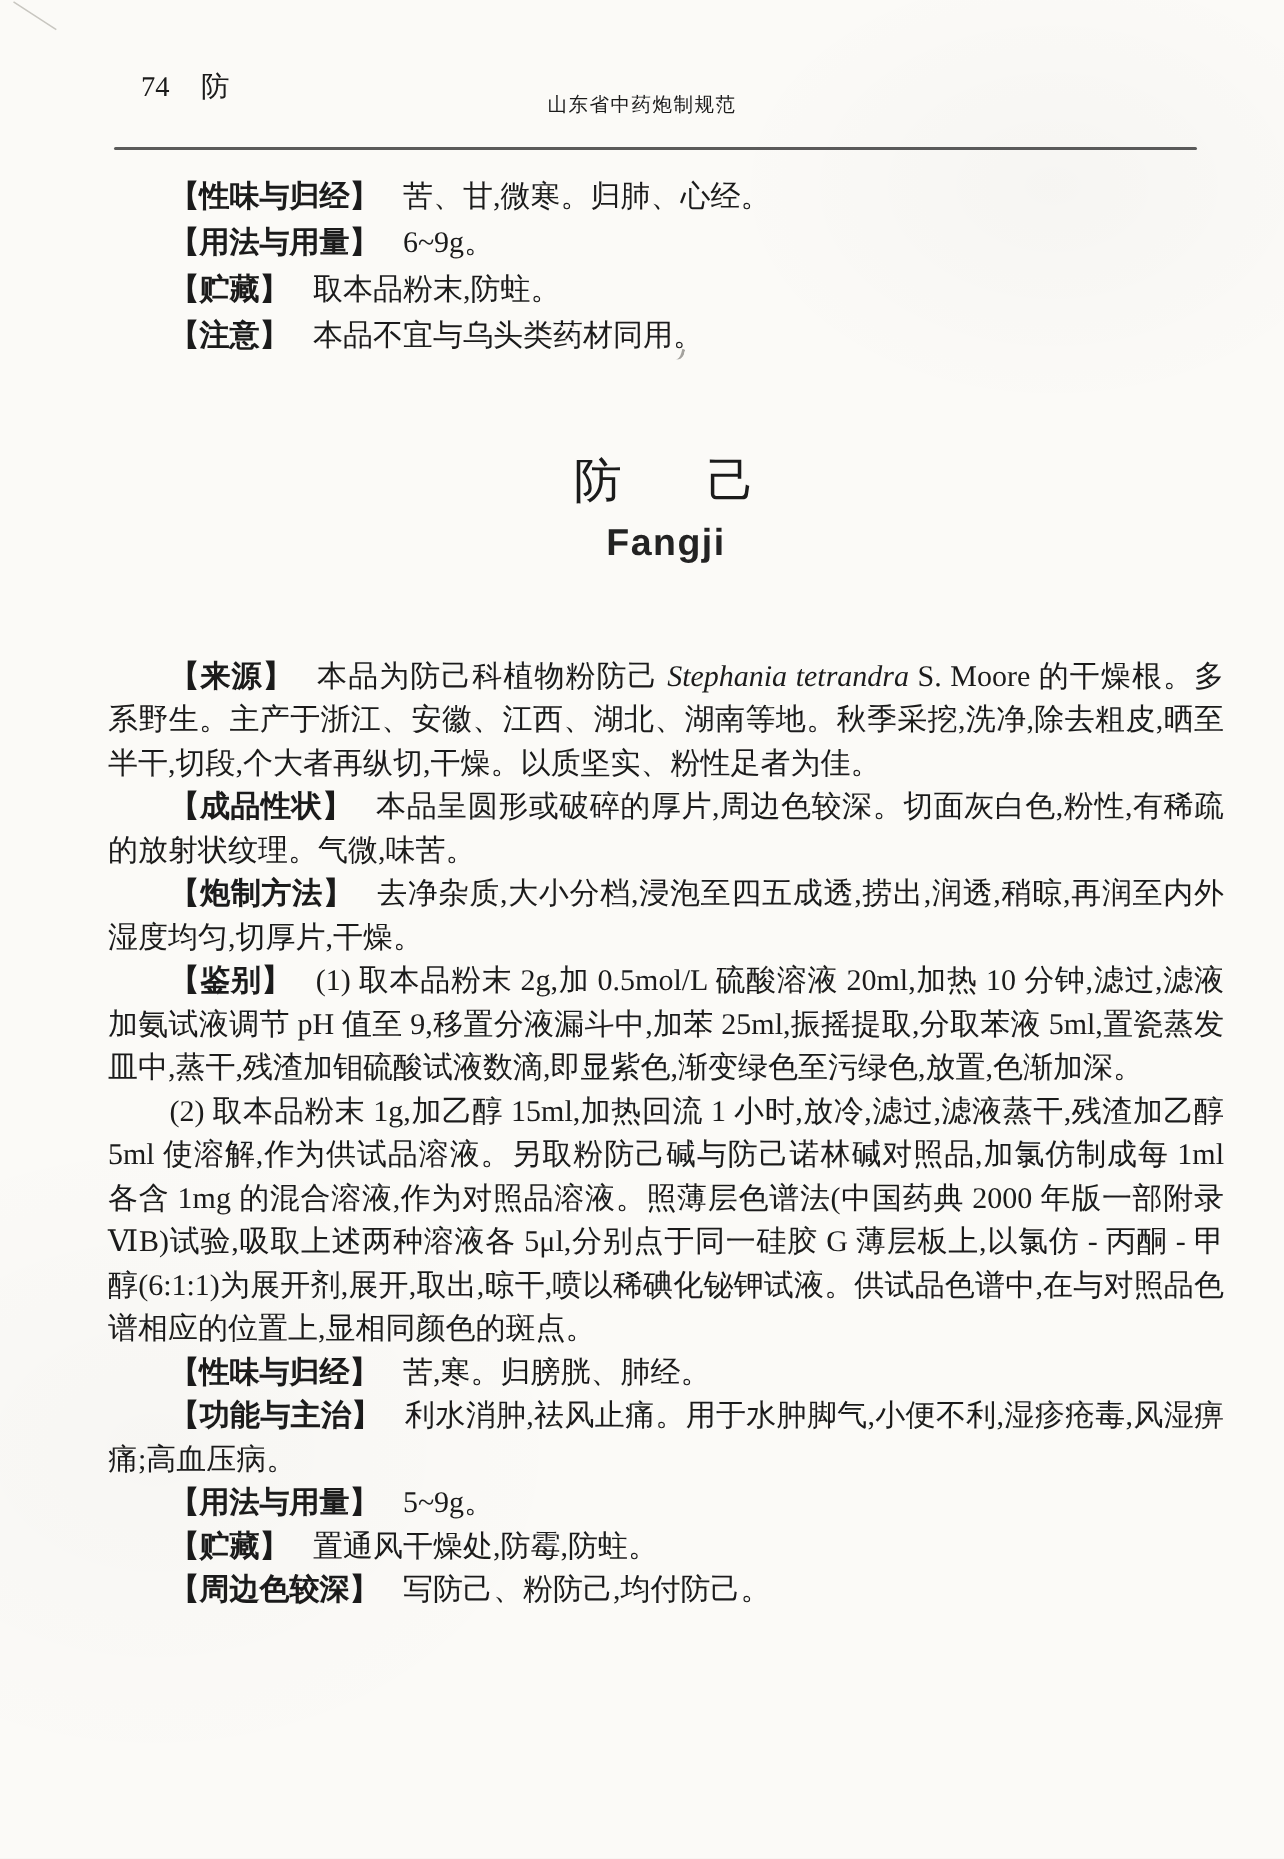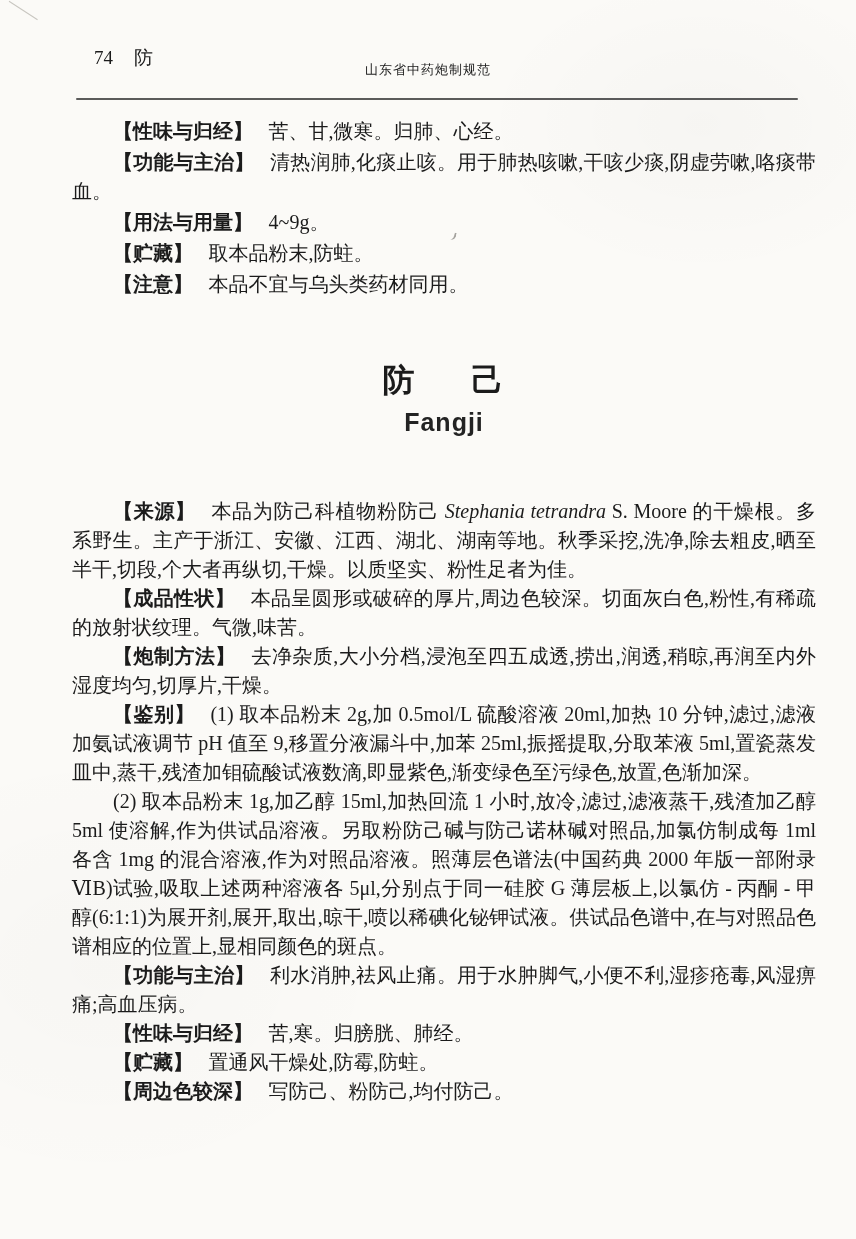--- a/index.html
+++ b/index.html
@@ -42,21 +42,21 @@
   .topblock p { margin-bottom: 2px; }
   .lbl {
     font-weight: bold;
     font-family: "Liberation Sans", "DejaVu Sans", sans-serif;
     margin-right: 0.78em;
   }
   .latin-i { font-style: italic; margin-top: 27px; }
   
   .title-block { margin-top: 63px; text-align: center; text-indent: 0; }
   .title-cn {
-    font-size: 32px; line-height: 36px; font-weight: bold;
+    font-size: 32px; line-height: 36px; font-weight: normal;
     font-family: "Liberation Sans", "DejaVu Sans", sans-serif;
     letter-spacing: 2px;
   }
   .title-cn .c2 { margin-left: 55px; }
   .pinyin {
     margin-top: 9px;
     font-size: 25px; line-height: 30px;
     font-family: "Liberation Sans", "DejaVu Sans", sans-serif;
     letter-spacing: 1px; color: #232323;
     text-align: center;
@@ -90,22 +90,21 @@
   <div class="header">
     <span class="folio"><span>74</span><span class="page-char">防</span></span>
     <div class="book-title">山东省中药炮制规范</div>
   </div>
   <div class="rule"></div>
 
   <div class="content">
 
     <div class="topblock">
       <p><span class="lbl">【性味与归经】</span><span>苦、甘,微寒。归肺、心经。</span></p>
-      <p><span class="lbl">【功能与主治】</span><span>清热润肺,化痰止咳。用于肺热咳嗽,干咳少痰,阴虚劳嗽,咯痰带血。</span></p>
-      <p><span class="lbl">【用法与用量】</span><span>4~9g。</span></p>
+      <p><span class="lbl">【用法与用量】</span><span>6~9g。</span></p>
       <p><span class="lbl">【贮藏】</span><span>取本品粉末,防蛀。</span></p>
       <p><span class="lbl">【注意】</span><span>本品不宜与乌头类药材同用。</span></p>
     </div>
 
     <div class="title-block">
       <div class="title-cn"><span class="c1">防</span><span class="c2">己</span></div>
       <div class="pinyin">Fangji</div>
     </div>
 
     <div class="body-block">
@@ -113,24 +112,25 @@
       <p><span class="lbl">【来源】</span><span>本品为防己科植物粉防己 </span><span class="latin-i">Stephania tetrandra</span><span> S. Moore </span><span>的干燥根。多系野生。主产于浙江、安徽、江西、湖北、湖南等地。秋季采挖,洗净,除去粗皮,晒至半干,切段,个大者再纵切,干燥。以质坚实、粉性足者为佳。</span></p>
 
       <p><span class="lbl">【成品性状】</span><span>本品呈圆形或破碎的厚片,周边色较深。切面灰白色,粉性,有稀疏的放射状纹理。气微,味苦。</span></p>
 
       <p><span class="lbl">【炮制方法】</span><span>去净杂质,大小分档,浸泡至四五成透,捞出,润透,稍晾,再润至内外湿度均匀,切厚片,干燥。</span></p>
 
       <p><span class="lbl">【鉴别】</span><span>(1) 取本品粉末 2g,加 0.5mol/L 硫酸溶液 20ml,加热 10 分钟,滤过,滤液加氨试液调节 pH 值至 9,移置分液漏斗中,加苯 25ml,振摇提取,分取苯液 5ml,置瓷蒸发皿中,蒸干,残渣加钼硫酸试液数滴,即显紫色,渐变绿色至污绿色,放置,色渐加深。</span></p>
 
       <p><span>(2) 取本品粉末 1g,加乙醇 15ml,加热回流 1 小时,放冷,滤过,滤液蒸干,残渣加乙醇 5ml 使溶解,作为供试品溶液。另取粉防己碱与防己诺林碱对照品,加氯仿制成每 1ml 各含 1mg 的混合溶液,作为对照品溶液。照薄层色谱法(中国药典 2000 年版一部附录ⅥB)试验,吸取上述两种溶液各 5μl,分别点于同一硅胶 G 薄层板上,以氯仿 - 丙酮 - 甲醇(6:1:1)为展开剂,展开,取出,晾干,喷以稀碘化铋钾试液。供试品色谱中,在与对照品色谱相应的位置上,显相同颜色的斑点。</span></p>
 
+      <p><span class="lbl">【性味与归经】</span><span>苦,寒。归膀胱、肺经。</span></p>
+
       <p><span class="lbl">【功能与主治】</span><span>利水消肿,祛风止痛。用于水肿脚气,小便不利,湿疹疮毒,风湿痹痛;高血压病。</span></p>
 
-      <p><span class="lbl">【性味与归经】</span><span>苦,寒。归膀胱、肺经。</span></p>
-
+      <p><span class="lbl">【用法与用量】</span><span>5~9g。</span></p>
 
       <p><span class="lbl">【贮藏】</span><span>置通风干燥处,防霉,防蛀。</span></p>
 
       <p><span class="lbl">【周边色较深】</span><span>写防己、粉防己,均付防己。</span></p>
     </div>
 
   </div>
 </div>
 
 </body></html>

